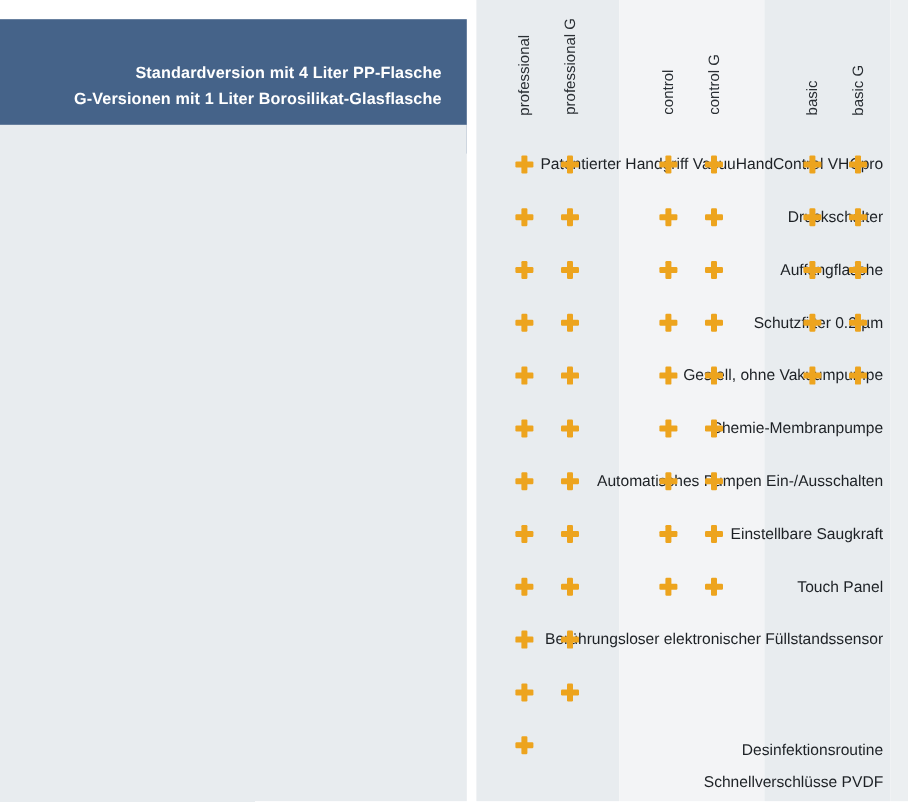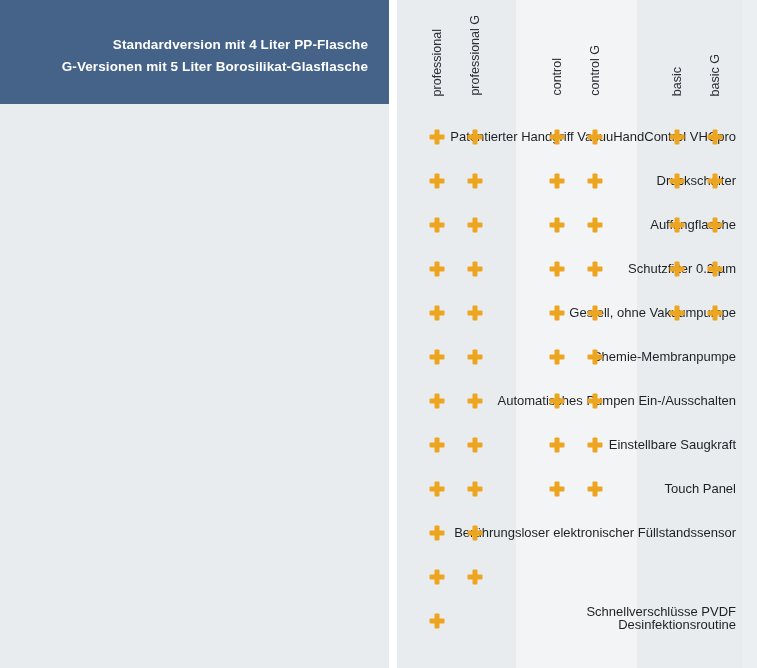--- a/index.html
+++ b/index.html
@@ -17,21 +17,21 @@
     width: 757px;
     height: 668px;
     background: #ffffff;
     overflow: hidden;
   }
 
   
   .label-header {
     position: absolute;
     left: 0;
-    top: 0;
+    top: 16px;
     width: 389px;
     height: 112px;
     background: #456389;
     box-sizing: border-box;
     display: flex;
     flex-direction: column;
     align-items: flex-end;
     justify-content: center;
     padding-right: 21px;
   }
@@ -133,21 +133,21 @@
 
 <div id="page">
 
   <div class="group-panel group-professional"></div>
   <div class="group-panel group-control"></div>
   <div class="group-panel group-basic"></div>
   <div class="group-panel edge-strip"></div>
 
   <div class="label-header">
     <div class="label-header-line">Standardversion mit 4 Liter PP-Flasche</div>
-    <div class="label-header-line">G-Versionen mit 5 Liter Borosilikat-Glasflasche</div>
+    <div class="label-header-line">G-Versionen mit 1 Liter Borosilikat-Glasflasche</div>
   </div>
 
   <div class="label-panel"></div>
 
   <div id="col-headers">
       <div class="col-header" style="left: 418px;">
         <span>professional</span>
       </div>
       <div class="col-header" style="left: 456px;">
         <span>professional G</span>
@@ -171,21 +171,21 @@
       <div class="row-label" style="top: 181px;">Druckschalter</div>
       <div class="row-label" style="top: 225px;">Auffangflasche</div>
       <div class="row-label" style="top: 269px;">Schutzfilter 0.2 µm</div>
       <div class="row-label" style="top: 313px;">Gestell, ohne Vakuumpumpe</div>
       <div class="row-label" style="top: 357px;">Chemie-Membranpumpe</div>
       <div class="row-label" style="top: 401px;">Automatisches Pumpen Ein-/Ausschalten</div>
       <div class="row-label" style="top: 445px;">Einstellbare Saugkraft</div>
       <div class="row-label" style="top: 489px;">Touch Panel</div>
       <div class="row-label" style="top: 533px;">Berührungsloser elektronischer Füllstandssensor</div>
       <div class="row-label" style="top: 577px; margin-top: 48px;">Desinfektionsroutine</div>
-      <div class="row-label" style="top: 612px;">Schnellverschlüsse PVDF</div>
+      <div class="row-label" style="top: 652px;">Schnellverschlüsse PVDF</div>
     </div>
 
   <div id="marks-grid">
       <div class="plus" style="left: 437px; top: 137px;"></div>
       <div class="plus" style="left: 475px; top: 137px;"></div>
       <div class="plus" style="left: 557px; top: 137px;"></div>
       <div class="plus" style="left: 595px; top: 137px;"></div>
       <div class="plus" style="left: 677px; top: 137px;"></div>
       <div class="plus" style="left: 715px; top: 137px;"></div>
       <div class="plus" style="left: 437px; top: 181px;"></div>

